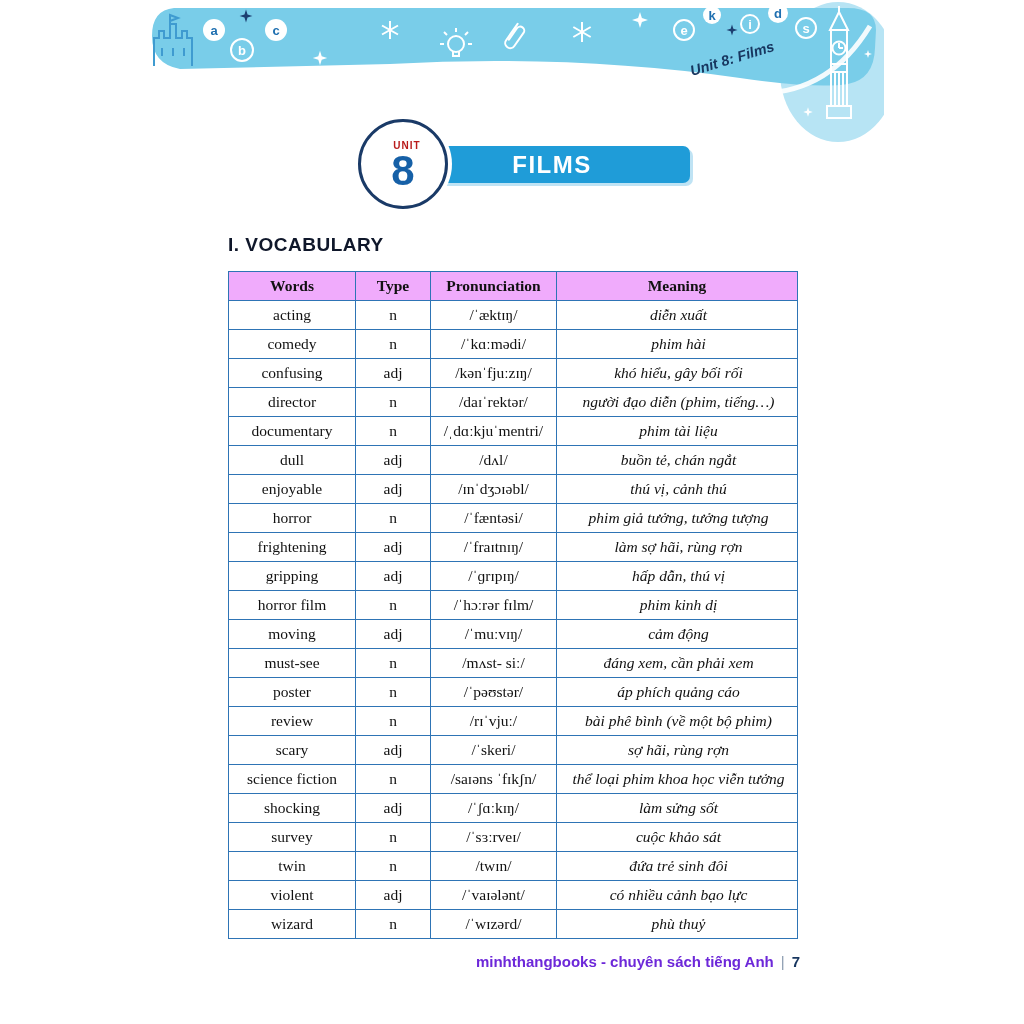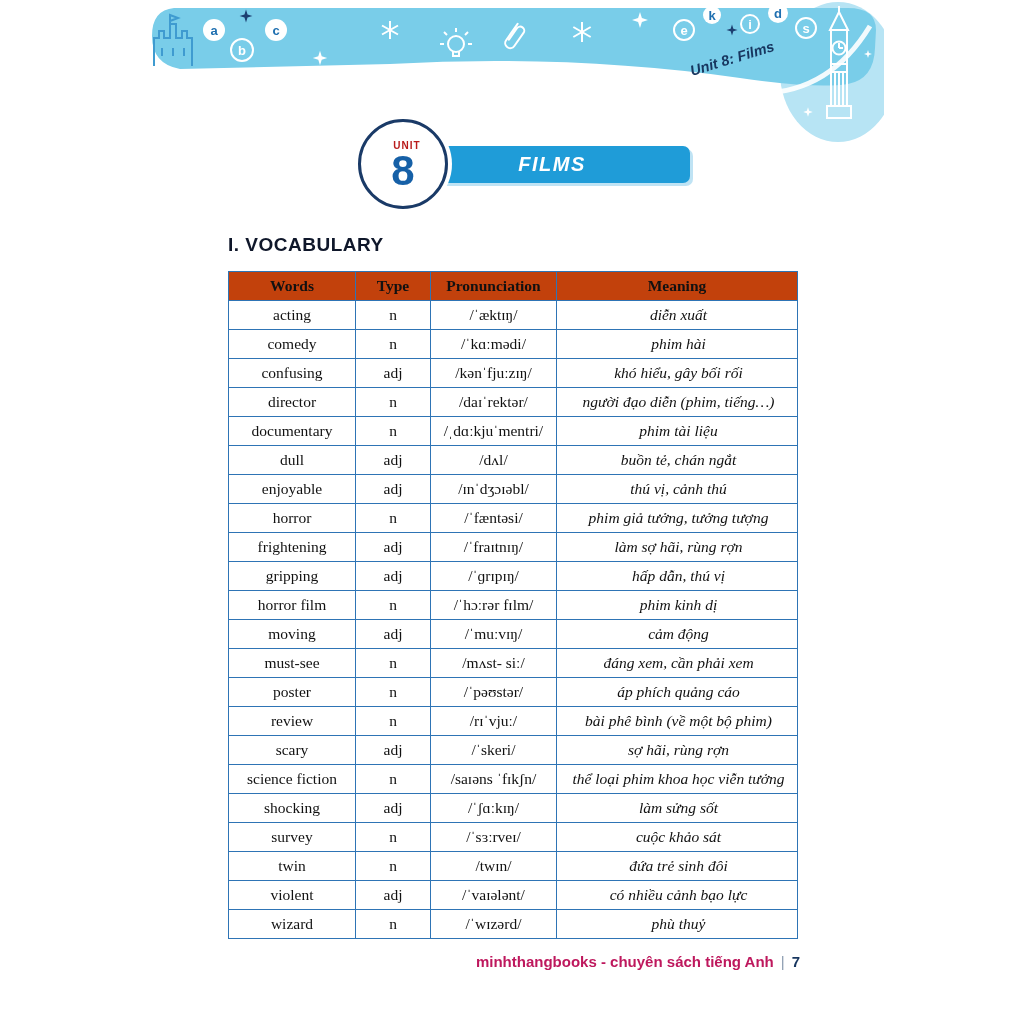--- a/index.html
+++ b/index.html
@@ -13,42 +13,42 @@
   
   .band-letter{font-family:"Liberation Sans",sans-serif;font-size:13px;font-weight:bold;text-anchor:middle;}
   .band-letter.blue{fill:#1e6fb0;}
   .band-letter.white{fill:#ffffff;}
   .unit-band-label{font-family:"Liberation Sans",sans-serif;font-size:14.5px;font-weight:bold;font-style:italic;fill:#17365f;}
 
   
   .unit-bar{position:absolute;left:414px;top:146px;width:276px;height:37px;background:#1f9cd8;
     border-radius:7px;display:flex;align-items:center;justify-content:center;
     box-shadow:3px 3px 0 rgba(170,218,240,.75);}
-  .unit-bar span{color:#ffffff;font-family:"Liberation Sans",sans-serif;font-weight:bold;font-style:italic;
-    font-size:20px;letter-spacing:1.5px;}
+  .unit-bar span{color:#ffffff;font-family:"Liberation Sans",sans-serif;font-weight:bold;
+    font-size:24px;letter-spacing:1.5px;}
   .unit-circle{position:absolute;left:358px;top:119px;width:84px;height:84px;border-radius:50%;
     background:#ffffff;border:3px solid #1a3a67;display:flex;flex-direction:column;align-items:center;
     justify-content:center;z-index:2;box-shadow:0 0 0 4px #ffffff;}
   .unit-word{font-family:"Liberation Sans",sans-serif;font-weight:bold;font-size:10px;color:#b91c1c;letter-spacing:1px;margin-top:2px;padding-left:8px;}
   .unit-number{font-family:"Liberation Sans",sans-serif;font-weight:bold;font-size:42px;color:#1660a7;line-height:.95;}
 
   .section-heading{position:absolute;left:228px;top:234px;font-family:"Liberation Sans",sans-serif;
     font-weight:bold;font-size:19px;color:#0f172a;letter-spacing:.5px;}
 
   
   .vocab-table{position:absolute;left:228px;top:271px;width:569px;border-collapse:collapse;table-layout:fixed;}
   .vocab-table th,.vocab-table td{border:1.5px solid #2e74b5;font-size:15.5px;height:26px;padding:1px 6px;
     color:#111111;overflow:hidden;white-space:nowrap;}
-  .vocab-table th{background:#c2410c;font-weight:bold;text-align:center;}
+  .vocab-table th{background:#f0abfc;font-weight:bold;text-align:center;}
   .vocab-table td{text-align:center;}
   .vocab-table td.col-meaning{text-align:center;font-style:italic;padding-left:9px;}
 
   .footer{position:absolute;left:228px;top:953px;width:572px;text-align:right;
     font-family:"Liberation Sans",sans-serif;font-weight:bold;font-size:15px;}
-  .footer .brand{color:#be185d;}
+  .footer .brand{color:#6d28d9;}
   .footer .sep{color:#8a9bb0;margin:0 7px;font-weight:normal;}
   .footer .pageno{color:#17365f;}
 </style>
 </head>
 <body>
 
 <div class="page">
 
   <svg width="744" height="150" viewBox="0 0 744 150" style="position:absolute;left:140px;top:0;">
     <defs>

